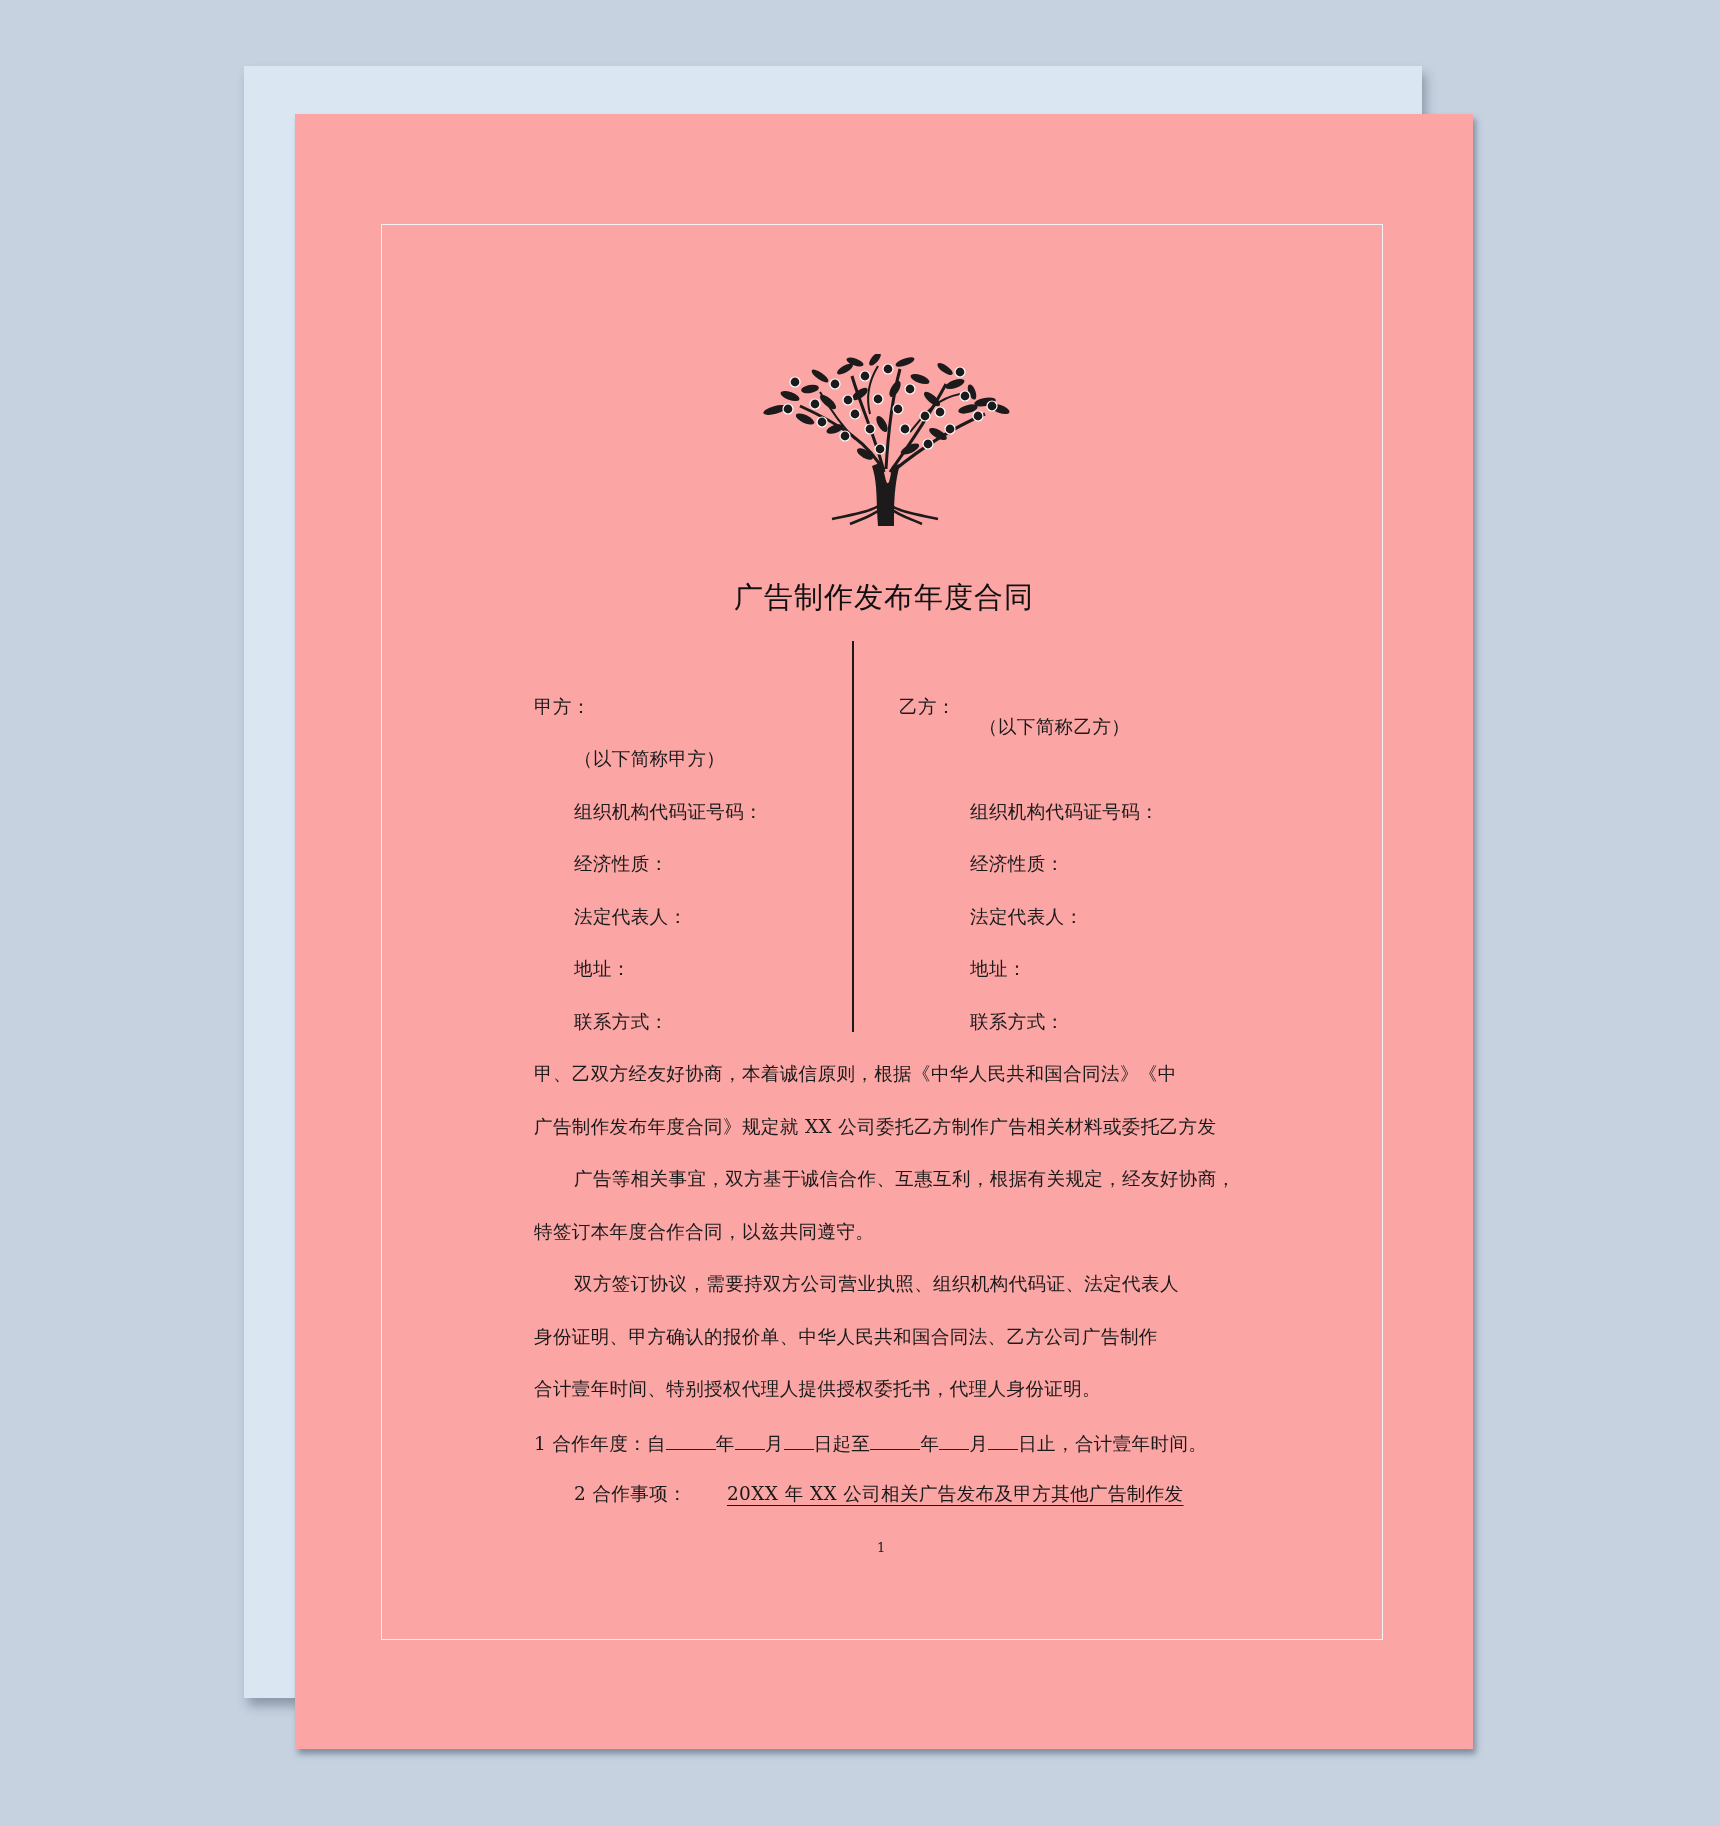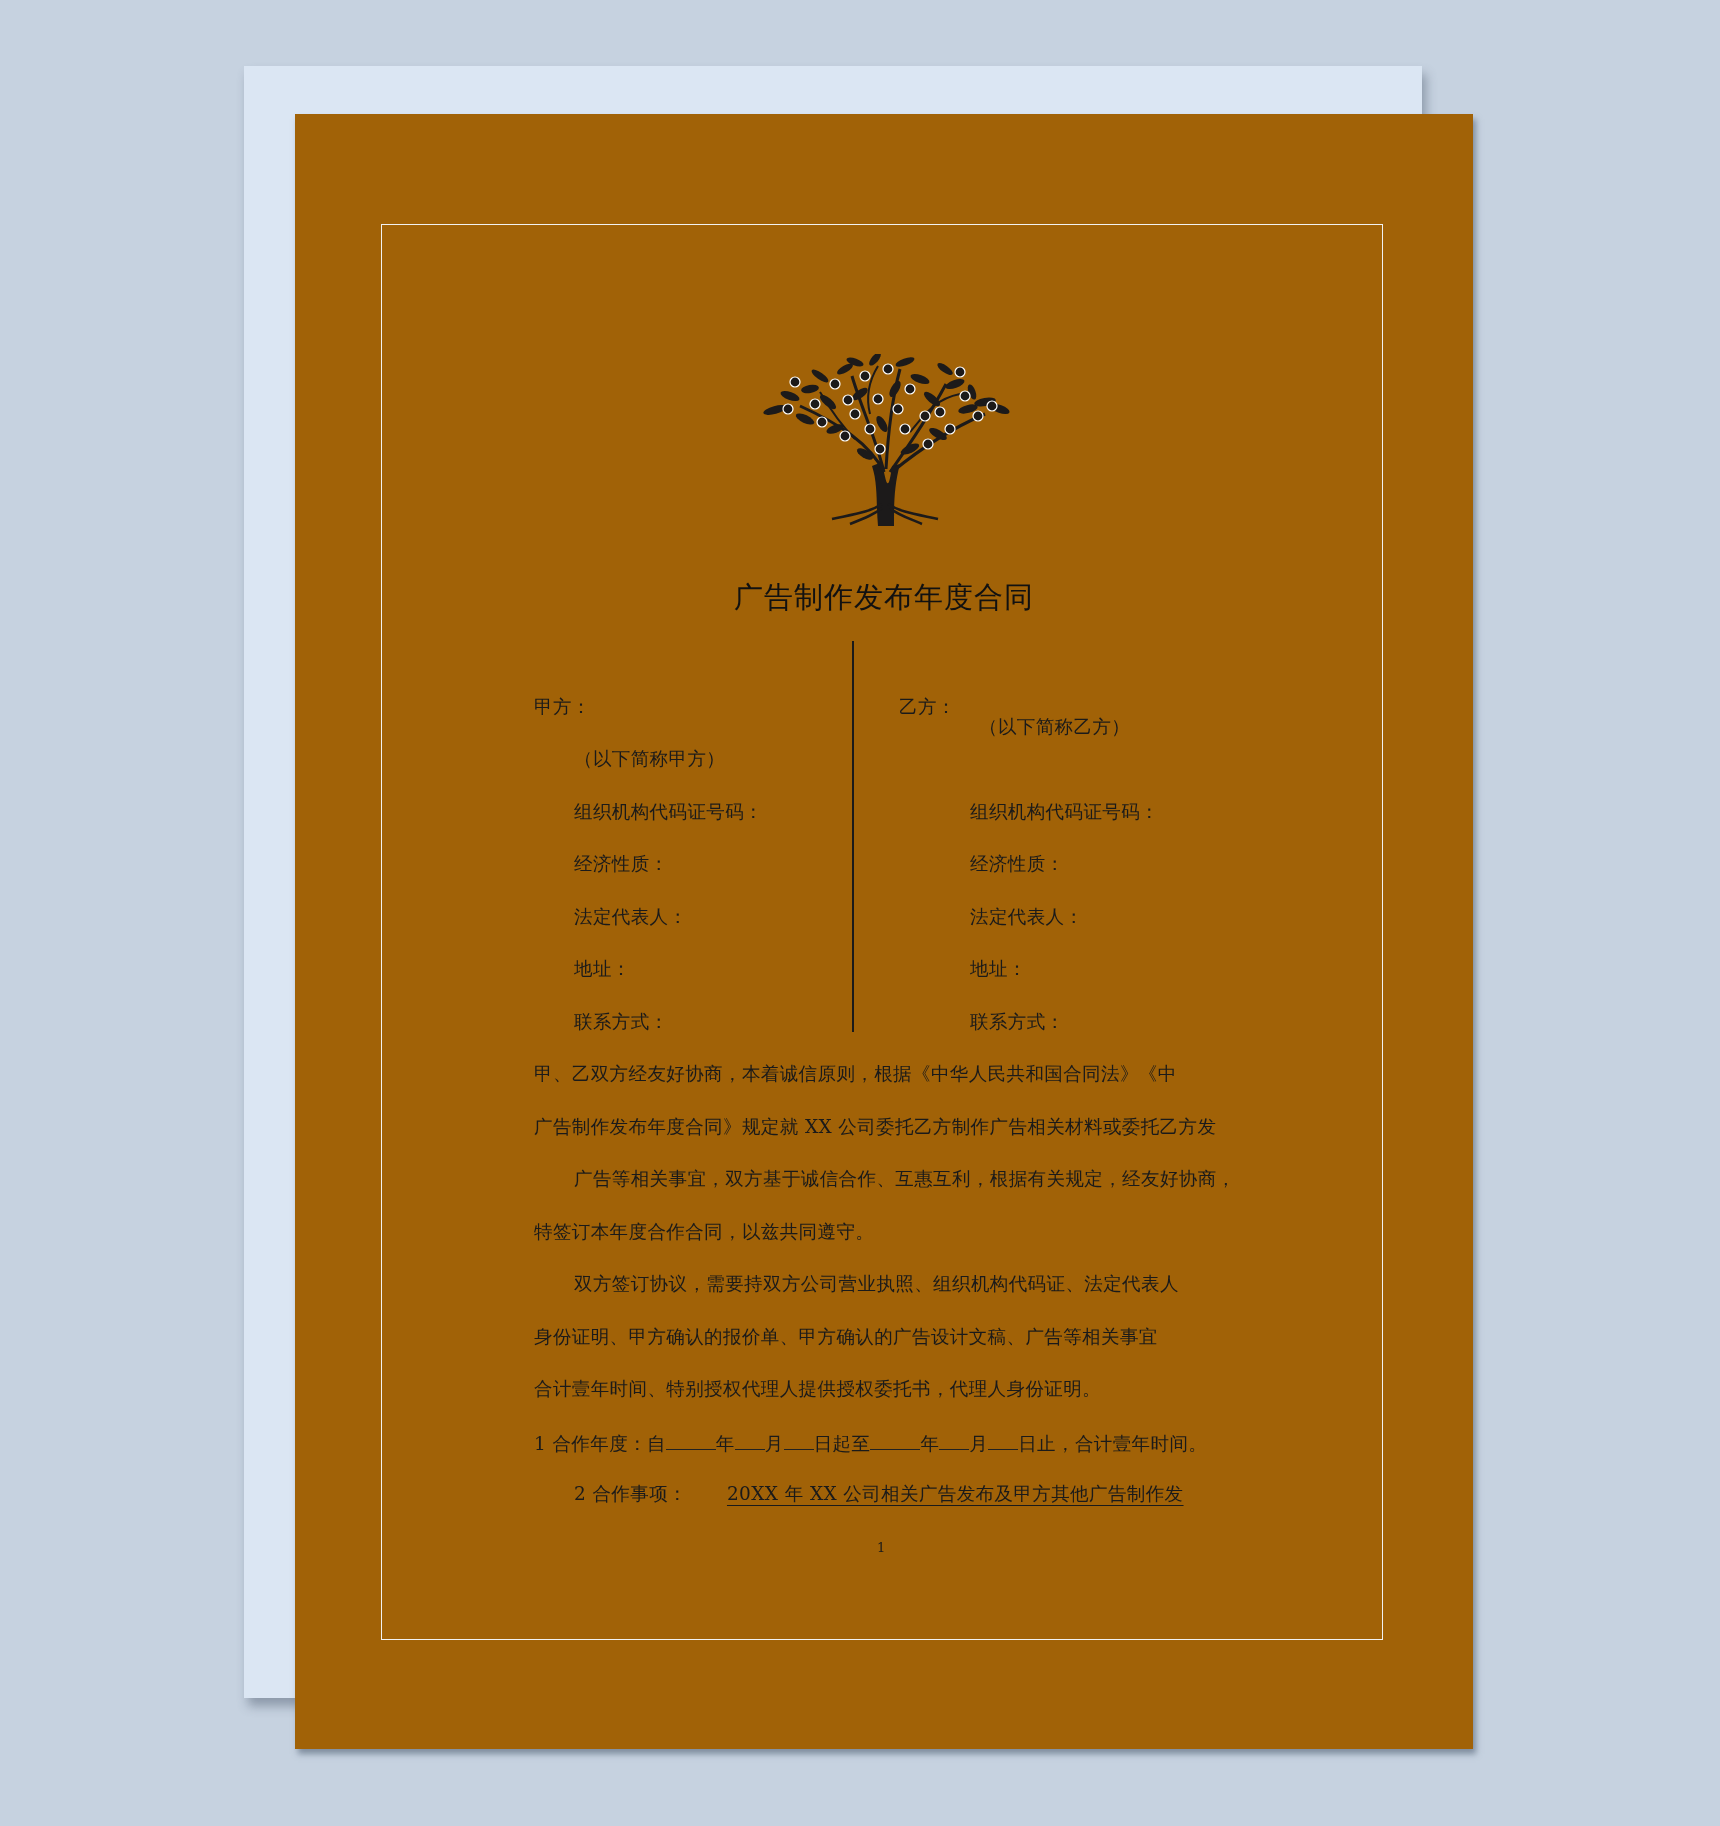--- a/index.html
+++ b/index.html
@@ -10,21 +10,21 @@
     font-family:"DejaVu Serif","Liberation Serif",serif;
     color:#1a1a1a;
   }
   .back-page {
     position:absolute; left:244px; top:66px; width:1178px; height:1632px;
     background:#dbe6f3;
     box-shadow: 4px 8px 10px rgba(70,85,105,0.45);
   }
   .front-page {
     position:absolute; left:295px; top:114px; width:1178px; height:1635px;
-    background:#a16207;
+    background:#fca5a5;
     box-shadow: 3px 5px 6px rgba(70,85,105,0.55);
   }
   .inner-frame {
     position:absolute; left:86px; top:110px; width:1000px; height:1414px;
     border:1px solid #f2f2f2;
   }
   .logo {
     position:absolute; left:465px; top:240px; width:250px; height:172px;
   }
   .title {
@@ -143,21 +143,21 @@
   <div class="line" style="left:675px; top:794px;">法定代表人：</div>
   <div class="line" style="left:675px; top:846px;">地址：</div>
   <div class="line" style="left:675px; top:899px;">联系方式：</div>
 
   <div class="line" style="left:239px; top:951px;">甲、乙双方经友好协商，本着诚信原则，根据《中华人民共和国合同法》《中</div>
   <div class="line" style="left:239px; top:1004px;">广告制作发布年度合同》规定就 XX 公司委托乙方制作广告相关材料或委托乙方发</div>
   <div class="line" style="left:239px; top:1056px;margin-left:40px;">广告等相关事宜，双方基于诚信合作、互惠互利，根据有关规定，经友好协商，</div>
   <div class="line" style="left:239px; top:1109px;">特签订本年度合作合同，以兹共同遵守。</div>
 
   <div class="line" style="left:279px; top:1161px;">双方签订协议，需要持双方公司营业执照、组织机构代码证、法定代表人</div>
-  <div class="line" style="left:239px; top:1214px;">身份证明、甲方确认的报价单、甲方确认的广告设计文稿、广告等相关事宜</div>
+  <div class="line" style="left:239px; top:1214px;">身份证明、甲方确认的报价单、中华人民共和国合同法、乙方公司广告制作</div>
   <div class="line" style="left:239px; top:1266px;">合计壹年时间、特别授权代理人提供授权委托书，代理人身份证明。</div>
 
   <div class="line" style="left:239px; top:1319px;text-align:right;">
     <span>1 合作年度：自</span><span class="blank" style="width:50px;"></span><span>年</span><span class="blank" style="width:30px;"></span><span>月</span><span class="blank" style="width:30px;"></span><span>日起至</span><span class="blank" style="width:50px;"></span><span>年</span><span class="blank" style="width:30px;"></span><span>月</span><span class="blank" style="width:30px;"></span><span>日止，合计壹年时间。</span>
   </div>
 
   <div class="line" style="left:279px; top:1371px;">
     <span>2 合作事项：</span><span class="underlined" style="padding-left:40px;">20XX 年 XX 公司相关广告发布及甲方其他广告制作发</span>
   </div>
 

